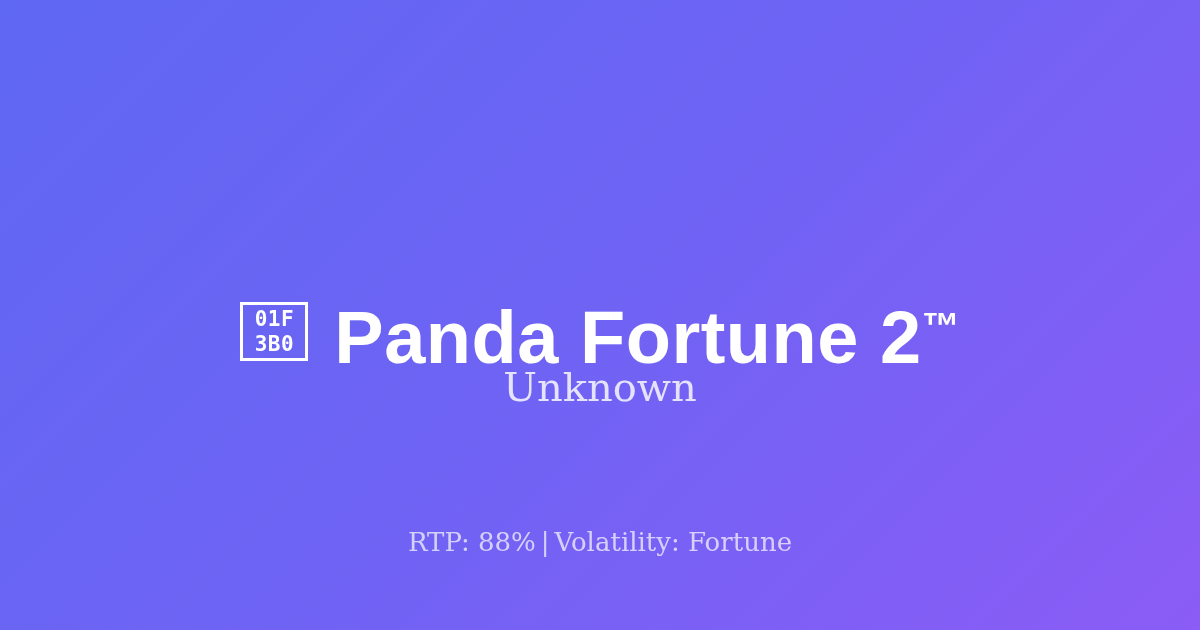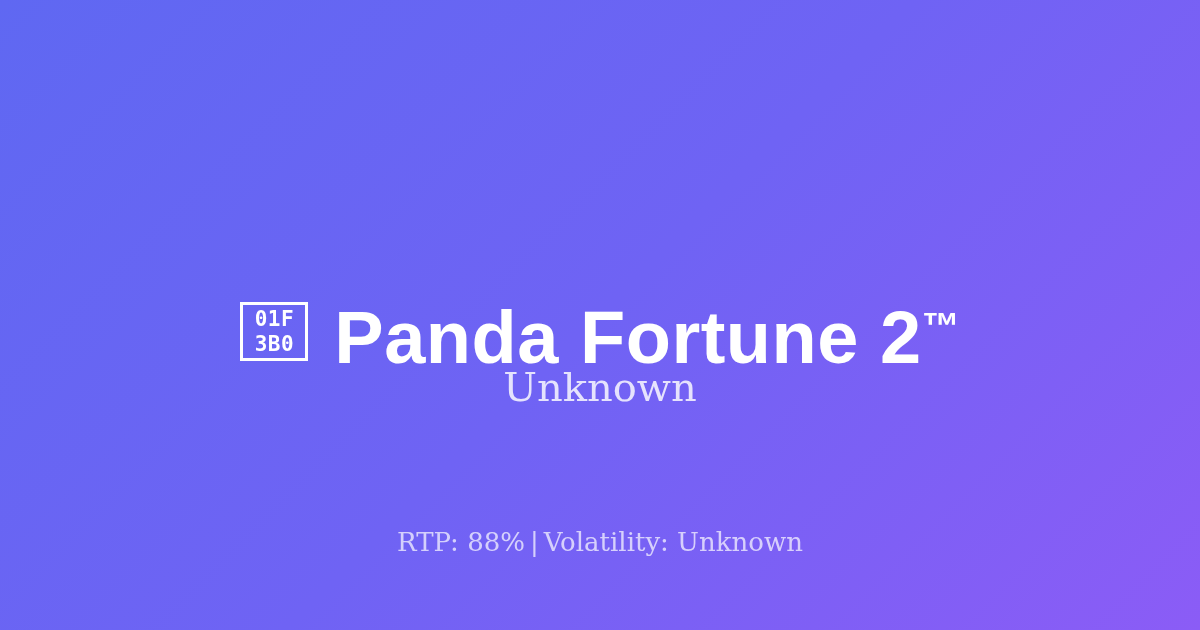--- a/index.html
+++ b/index.html
@@ -123,15 +123,15 @@
       <span class="tofu-row">01F</span>
       <span class="tofu-row">3B0</span>
     </span>
 
     <h1 class="game-title"><span>Panda Fortune 2</span><span class="tm">™</span></h1>
 
   </div>
 
   <div class="provider">Unknown</div>
 
-  <div class="meta"><span>RTP: 88%</span><span class="sep">|</span><span>Volatility: Unknown</span></div>
+  <div class="meta"><span>RTP: 88%</span><span class="sep">|</span><span>Volatility: Fortune</span></div>
 
 </div>
 
 </body></html>

